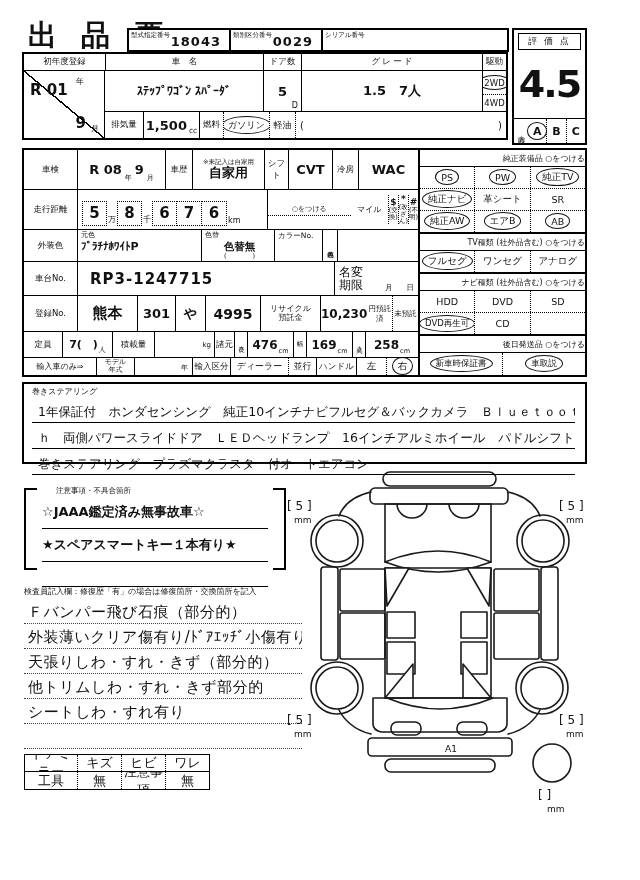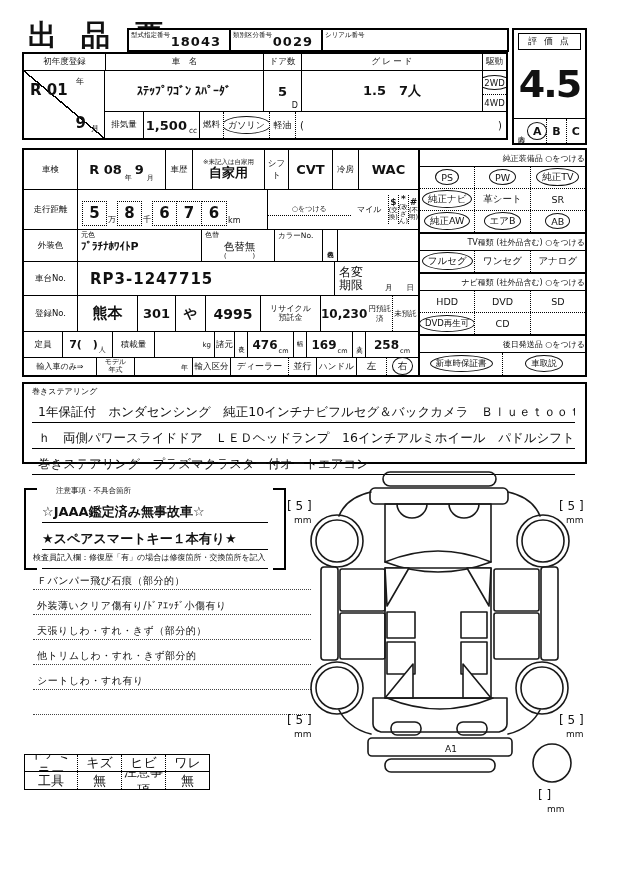--- a/index.html
+++ b/index.html
@@ -71,26 +71,26 @@
   #sales .sline{height:24px;border-bottom:1.5px solid #000;font-size:12.5px;display:flex;align-items:flex-end;
                 padding:0 2px 1px 6px;white-space:nowrap;overflow:hidden;}
   
   #remarks{left:24px;top:484px;width:262px;height:86px;box-sizing:border-box;padding:2px 18px 0 18px;}
   #remarks::before{content:"";position:absolute;left:0;top:4px;bottom:0;width:11px;
                    border:2px solid #000;border-right:none;}
   #remarks::after{content:"";position:absolute;right:0;top:4px;bottom:0;width:11px;
                   border:2px solid #000;border-left:none;}
   #remarks .rlab{font-size:7.5px;margin-left:14px;}
   #remarks .rline{height:25px;border-bottom:1.5px solid #000;font-size:13px;font-weight:600;
-                  display:flex;align-items:flex-end;padding-bottom:1px;white-space:nowrap;}
+                  display:flex;align-items:flex-end;padding-bottom:7px;white-space:nowrap;}
   #remarks .rline.empty{height:17px;}
   
-  #inspector{left:24px;top:552px;width:278px;margin-left:9px;}
+  #inspector{left:24px;top:586px;width:278px;}
   #inspector .ilab{font-size:8px;margin-bottom:2px;white-space:nowrap;}
-  #inspector .nline{height:23px;border-bottom:1.4px dotted #444;font-size:10px;letter-spacing:0.5px;
+  #inspector .nline{height:23px;border-bottom:1.4px dotted #444;font-size:15px;letter-spacing:0.5px;
                     display:flex;align-items:flex-end;padding:0 0 1px 4px;white-space:nowrap;overflow:hidden;}
   
   #mirror{left:24px;top:754px;width:186px;border:1.5px solid #000;box-sizing:border-box;font-size:9px;}
   #mirror .r{height:17px;}
   #mirror .r:first-child{border-bottom:1px solid #000;}
   #mirror .cell{font-size:13px;}
   
   #diagram{left:283px;top:466px;}
   #diagram text{font-family:"DejaVu Sans","Liberation Sans",sans-serif;fill:#111;}
 </style>
@@ -240,21 +240,21 @@
       </div>
 
       <div class="r" style="height:32px">
         <div class="cell lbl" style="width:53px">外装色</div>
         <div class="cell" style="width:124px;flex-direction:column;align-items:flex-start;padding-left:3px;justify-content:flex-start">
           <span style="font-size:7px">元色</span>
           <span style="font-size:11px;font-weight:bold">ﾌﾟﾗﾁﾅﾎﾜｲﾄP</span>
         </div>
         <div class="cell" style="width:73px;flex-direction:column;align-items:flex-start;padding-left:3px;justify-content:flex-start">
           <span style="font-size:7px">色替</span>
-          <span style="font-size:10.5px;font-weight:normal;align-self:center">色替無</span>
+          <span style="font-size:10.5px;font-weight:bold;align-self:center">色替無</span>
           <span style="font-size:6.5px;align-self:center;margin-top:-2px">(　　　　)</span>
         </div>
         <div class="cell" style="width:48px;align-items:flex-start;justify-content:flex-start;padding:1px 0 0 3px;font-size:7.5px">カラーNo.</div>
         <div class="cell" style="width:15px;writing-mode:vertical-rl;font-size:6.5px">内装色</div>
         <div class="cell" style="flex:1"></div>
       </div>
 
       <div class="r" style="height:34px">
         <div class="cell lbl" style="width:53px">車台No.</div>
         <div class="cell" style="width:257px;justify-content:flex-start;padding-left:12px;font-size:15px;font-weight:bold;letter-spacing:1px">RP3-1247715</div>

